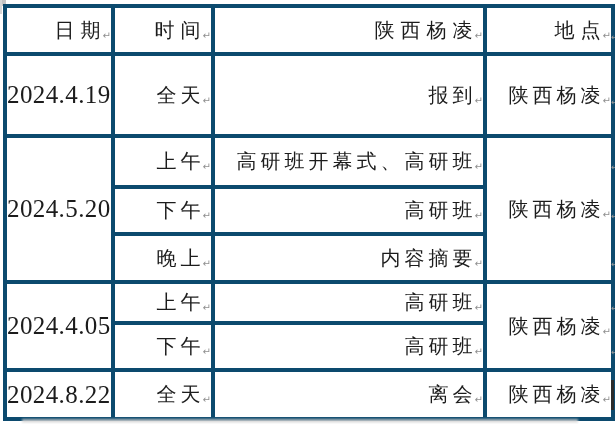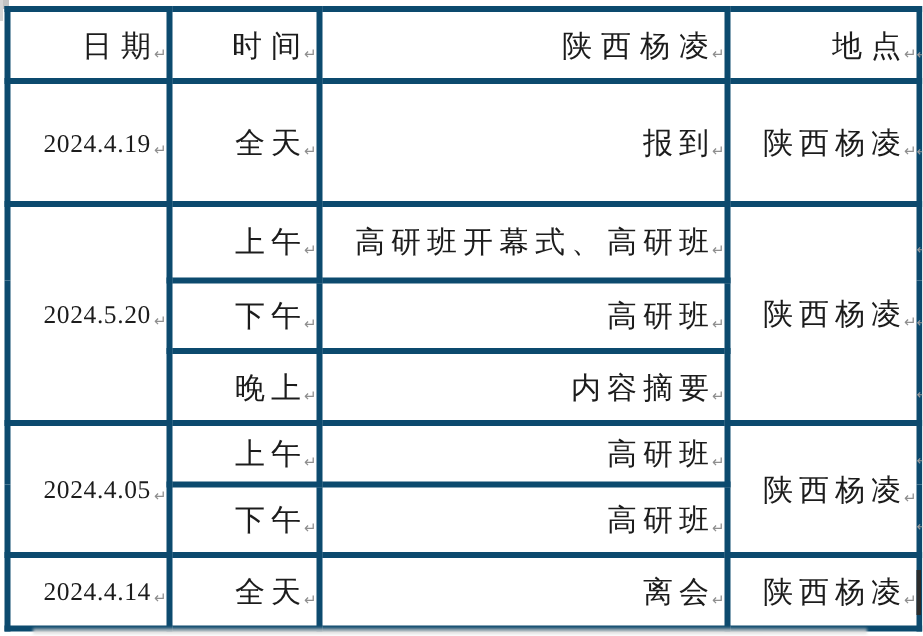--- a/index.html
+++ b/index.html
@@ -47,21 +47,21 @@
   tr.rh0 { height: 48px; }
   tr.rh1 { height: 82px; }
   tr.rh2a { height: 51px; }
   tr.rh2b { height: 47px; }
   tr.rh2c { height: 48px; }
   tr.rh3a { height: 41px; }
   tr.rh3b { height: 47px; }
   tr.rh4 { height: 49px; }
   .cn  { letter-spacing: 4px; margin-right: -4px; }
   .hd  { letter-spacing: 6px; margin-right: -6px; }
-  .dt  { font-size: 17px; letter-spacing: 0.4px; font-family: Liberation Serif, serif; }
+  .dt  { font-size: 25px; letter-spacing: 0.4px; font-family: Liberation Serif, serif; }
   .pmark {
     font-family: "DejaVu Sans", sans-serif;
     font-size: 10px;
     color: #8f8f8f;
     margin-left: 2px;
     position: relative;
     top: 2px;
     letter-spacing: 0;
   }
   .rowmark {
@@ -174,21 +174,21 @@
         <td>
           <span class="cn">下午</span><span class="pmark">↵</span>
         </td>
         <td>
           <span class="cn">高研班</span><span class="pmark">↵</span>
         </td>
       </tr>
 
       <tr class="rh4">
         <td>
-          <span class="dt">2024.4.14</span><span class="pmark">↵</span>
+          <span class="dt">2024.8.22</span><span class="pmark">↵</span>
         </td>
         <td>
           <span class="cn">全天</span><span class="pmark">↵</span>
         </td>
         <td>
           <span class="cn">离会</span><span class="pmark">↵</span>
         </td>
         <td>
           <span class="cn">陕西杨凌</span><span class="pmark">↵</span>
         </td>

